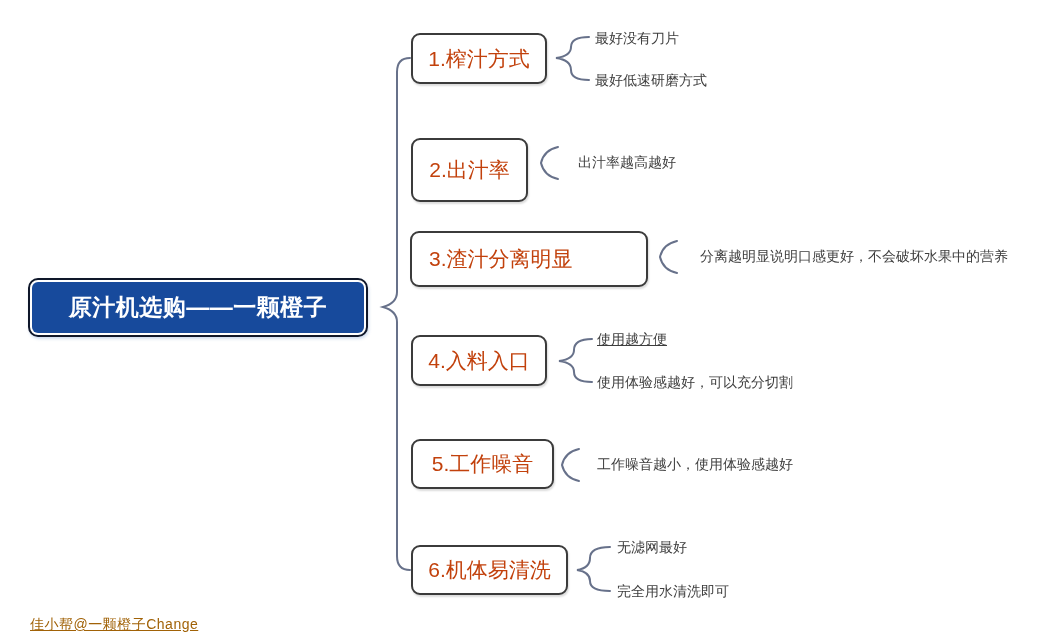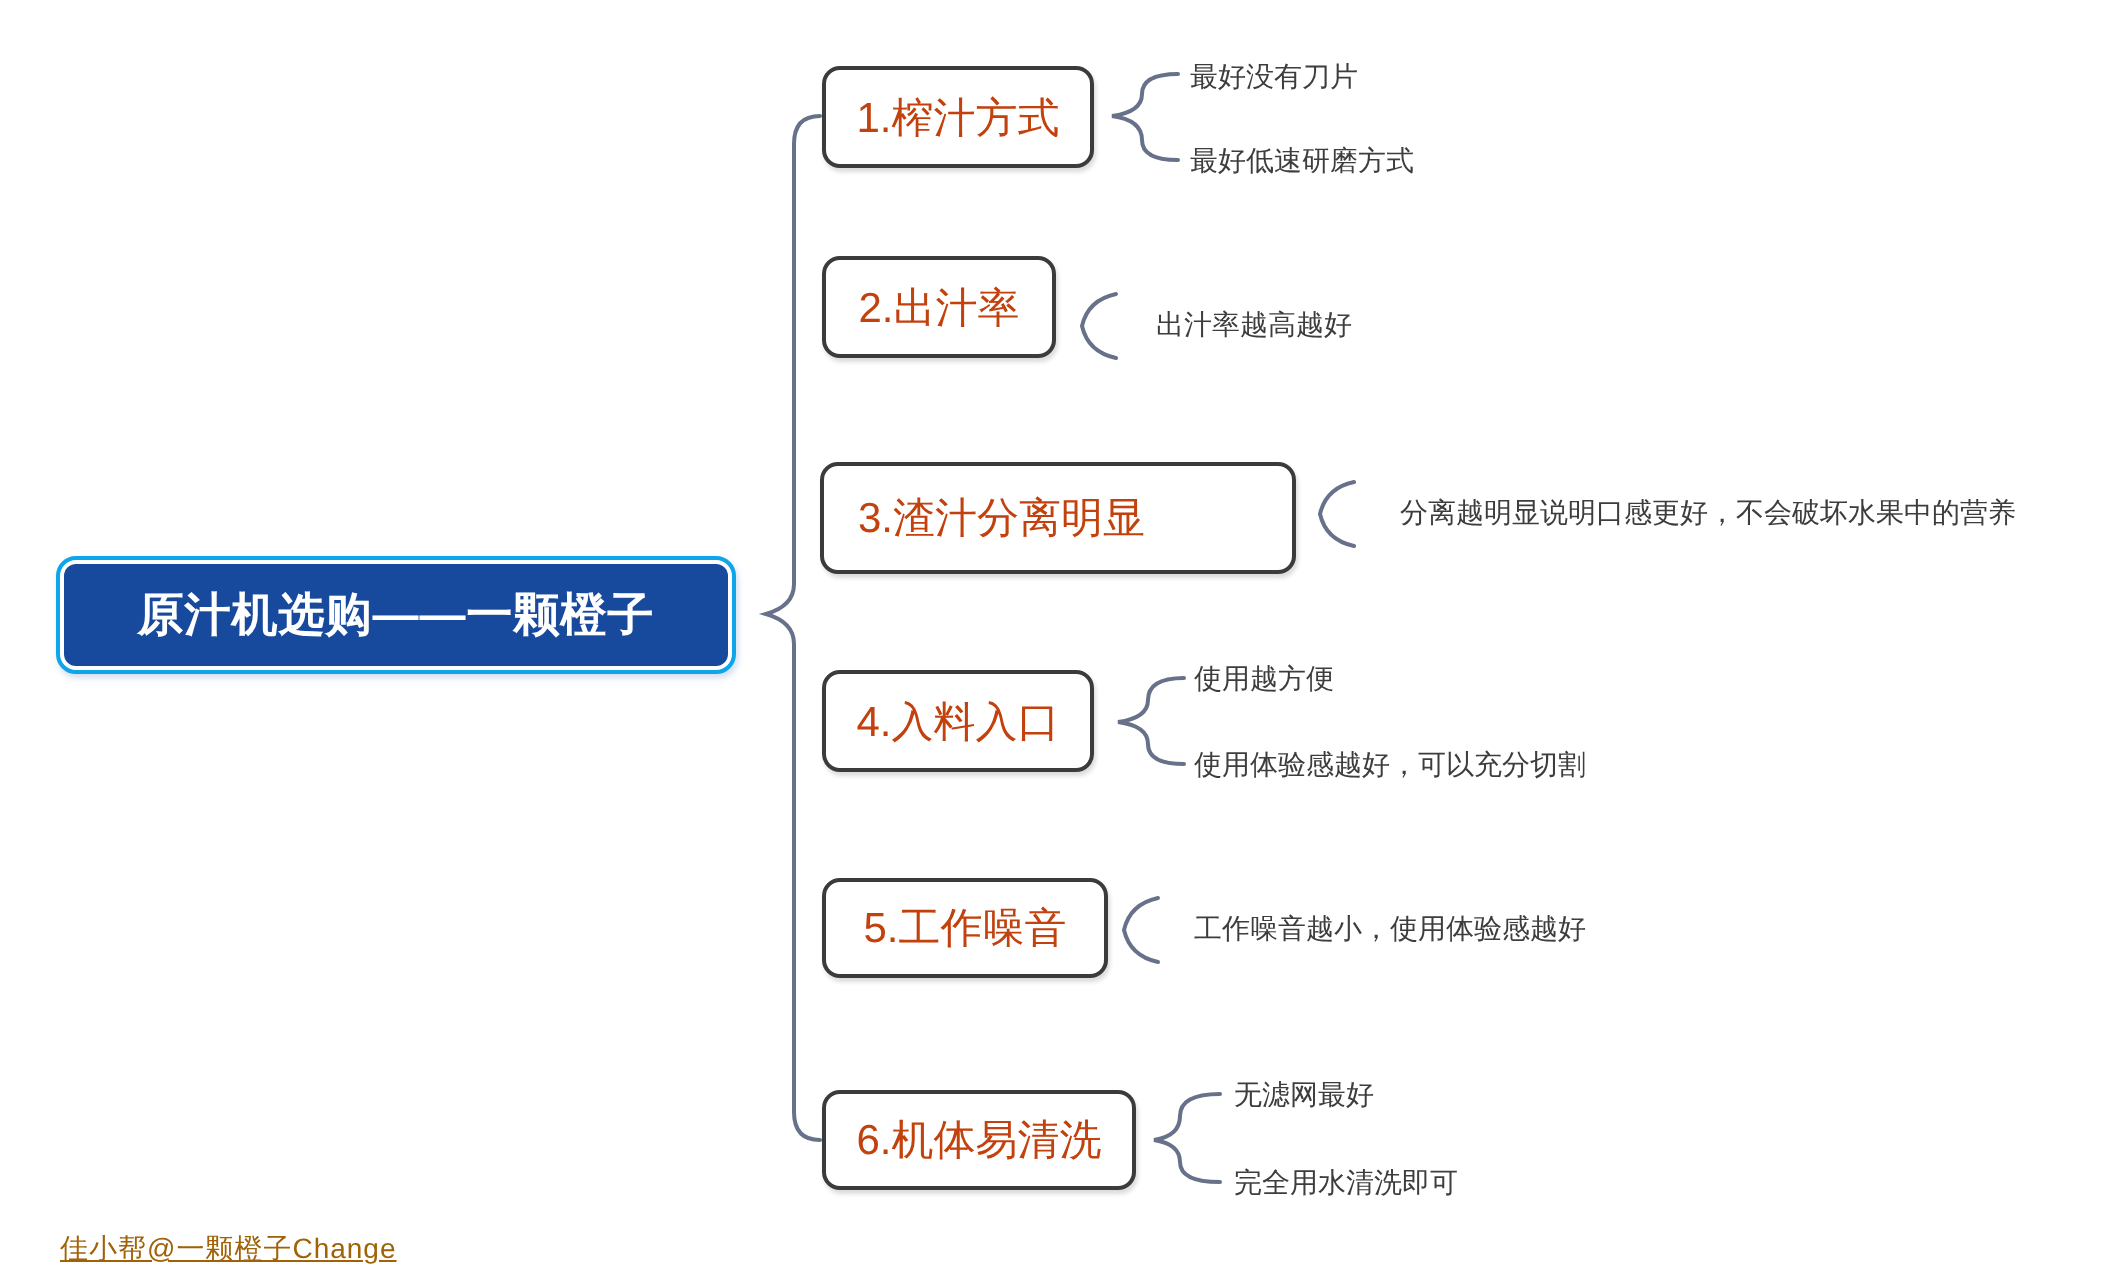--- a/index.html
+++ b/index.html
@@ -24,21 +24,21 @@
     height: 635px;
     pointer-events: none;
   }
   .root-node {
     position: absolute;
     left: 28px;
     top: 278px;
     width: 340px;
     height: 59px;
     box-sizing: border-box;
-    border: 2px solid #0ea5e9;
+    border: 2px solid #0f172a;
     border-radius: 10px;
     background: #ffffff;
     padding: 2px;
     box-shadow: 1px 2px 3px rgba(70,120,190,0.25);
     cursor: default;
   }
   .root-inner {
     width: 100%;
     height: 100%;
     box-sizing: border-box;
@@ -120,34 +120,34 @@
       <span class="root-label">原汁机选购——一颗橙子</span>
     </div>
   </div>
 
   <div class="branch-node" style="left:411px; top:33px; width:136px; height:51px;">
     <span class="branch-label">1.榨汁方式</span>
   </div>
   <span class="leaf-label" style="left:595px; top:39px;">最好没有刀片</span>
   <span class="leaf-label" style="left:595px; top:81px;">最好低速研磨方式</span>
 
-  <div class="branch-node" style="left:411px; top:128px; width:117px; height:51px;">
+  <div class="branch-node" style="left:411px; top:138px; width:117px; height:64px;">
     <span class="branch-label">2.出汁率</span>
   </div>
   <span class="leaf-label" style="left:578px; top:163px;">出汁率越高越好</span>
 
   <div class="branch-node" style="left:410px; top:231px; width:238px; height:56px; justify-content:flex-start; padding-left:17px;">
     <span class="branch-label">3.渣汁分离明显</span>
   </div>
   <span class="leaf-label" style="left:700px; top:257px;">分离越明显说明口感更好，不会破坏水果中的营养</span>
 
   <div class="branch-node" style="left:411px; top:335px; width:136px; height:51px;">
     <span class="branch-label">4.入料入口</span>
   </div>
-  <span class="leaf-label" style="left:597px; top:340px;">使用越方便</span>
+  <span class="leaf-label" style="left:597px; top:340px;text-decoration:underline;">使用越方便</span>
   <span class="leaf-label" style="left:597px; top:383px;">使用体验感越好，可以充分切割</span>
 
   <div class="branch-node" style="left:411px; top:439px; width:143px; height:50px;justify-content:center;">
     <span class="branch-label">5.工作噪音</span>
   </div>
   <span class="leaf-label" style="left:597px; top:465px;">工作噪音越小，使用体验感越好</span>
 
   <div class="branch-node" style="left:411px; top:545px; width:157px; height:50px;">
     <span class="branch-label">6.机体易清洗</span>
   </div>

